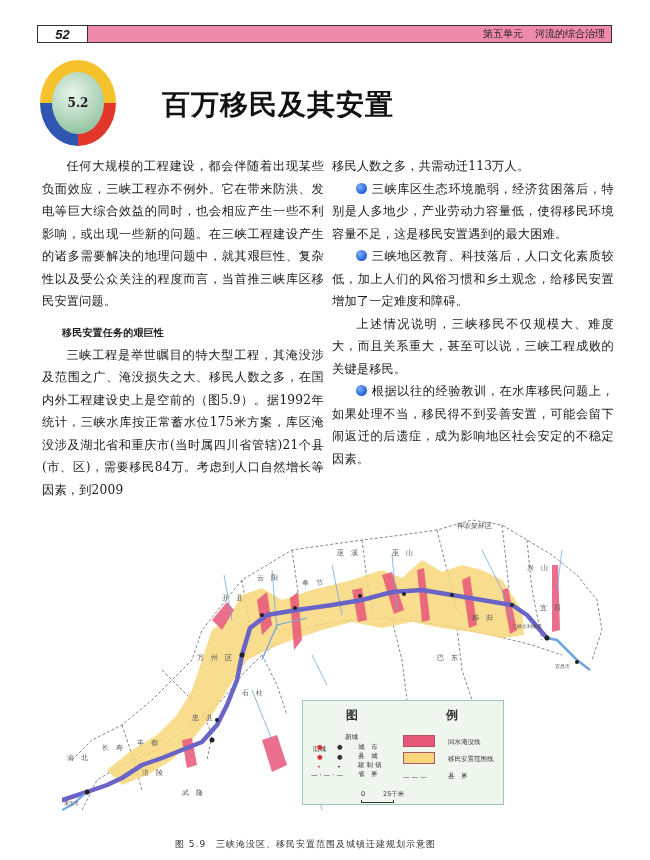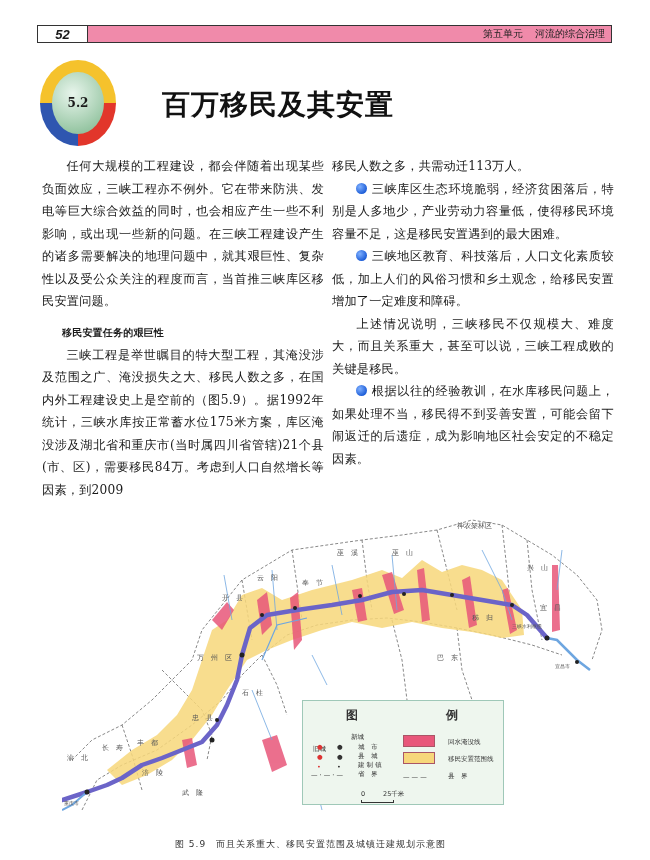--- a/index.html
+++ b/index.html
@@ -166,21 +166,21 @@
     </g>
   </svg>
 </div>
 
 <div class="legend">
   <div class="lg-title">
     <span>图</span>
     <span>例</span>
   </div>
   <span class="sm" style="left:10px;top:32px;margin-top:12px;">旧城</span>
-  <span class="sm" style="left:48px;top:32px;">新城</span>
+  <span class="sm" style="left:42px;top:32px;">新城</span>
   <span class="sm" style="left:14px;top:42px;color:#d33;">●</span>
   <span class="sm" style="left:34px;top:42px;">●</span>
   <span class="sm" style="left:14px;top:52px;color:#d33;">●</span>
   <span class="sm" style="left:34px;top:52px;">●</span>
   <span class="sm" style="left:14px;top:62px;color:#d33;">•</span>
   <span class="sm" style="left:34px;top:62px;">•</span>
   <span class="sm" style="left:8px;top:70px;">— · — · —</span>
   <span class="sm" style="left:55px;top:42px;">城　市</span>
   <span class="sm" style="left:55px;top:51px;">县　城</span>
   <span class="sm" style="left:55px;top:60px;">建 制 镇</span>
@@ -191,14 +191,14 @@
   <span class="sm" style="left:145px;top:37px;">回水淹没线</span>
   <span class="sm" style="left:145px;top:54px;">移民安置范围线</span>
   <span class="sm" style="left:145px;top:71px;">县　界</span>
   <span class="sm" style="left:58px;top:89px;">0</span>
   <span class="sm" style="left:80px;top:89px;">25千米</span>
   <div style="position:absolute;left:58px;top:99px;width:33px;height:3px;border:1px solid #333;border-top:none;"></div>
 </div>
 
 <div class="caption">
   <span class="fig">图 5.9</span>
-  <span>而且关系重大、移民安置范围及城镇迁建规划示意图</span>
+  <span>三峡淹没区、移民安置范围及城镇迁建规划示意图</span>
 </div>
 
 </body></html>

